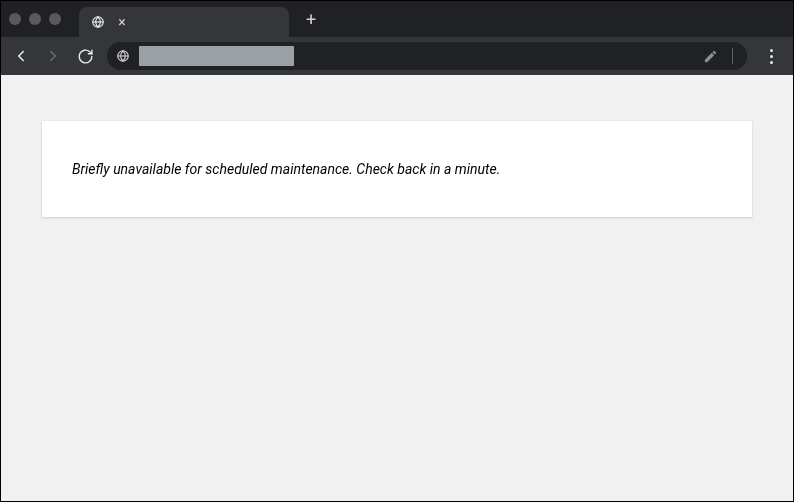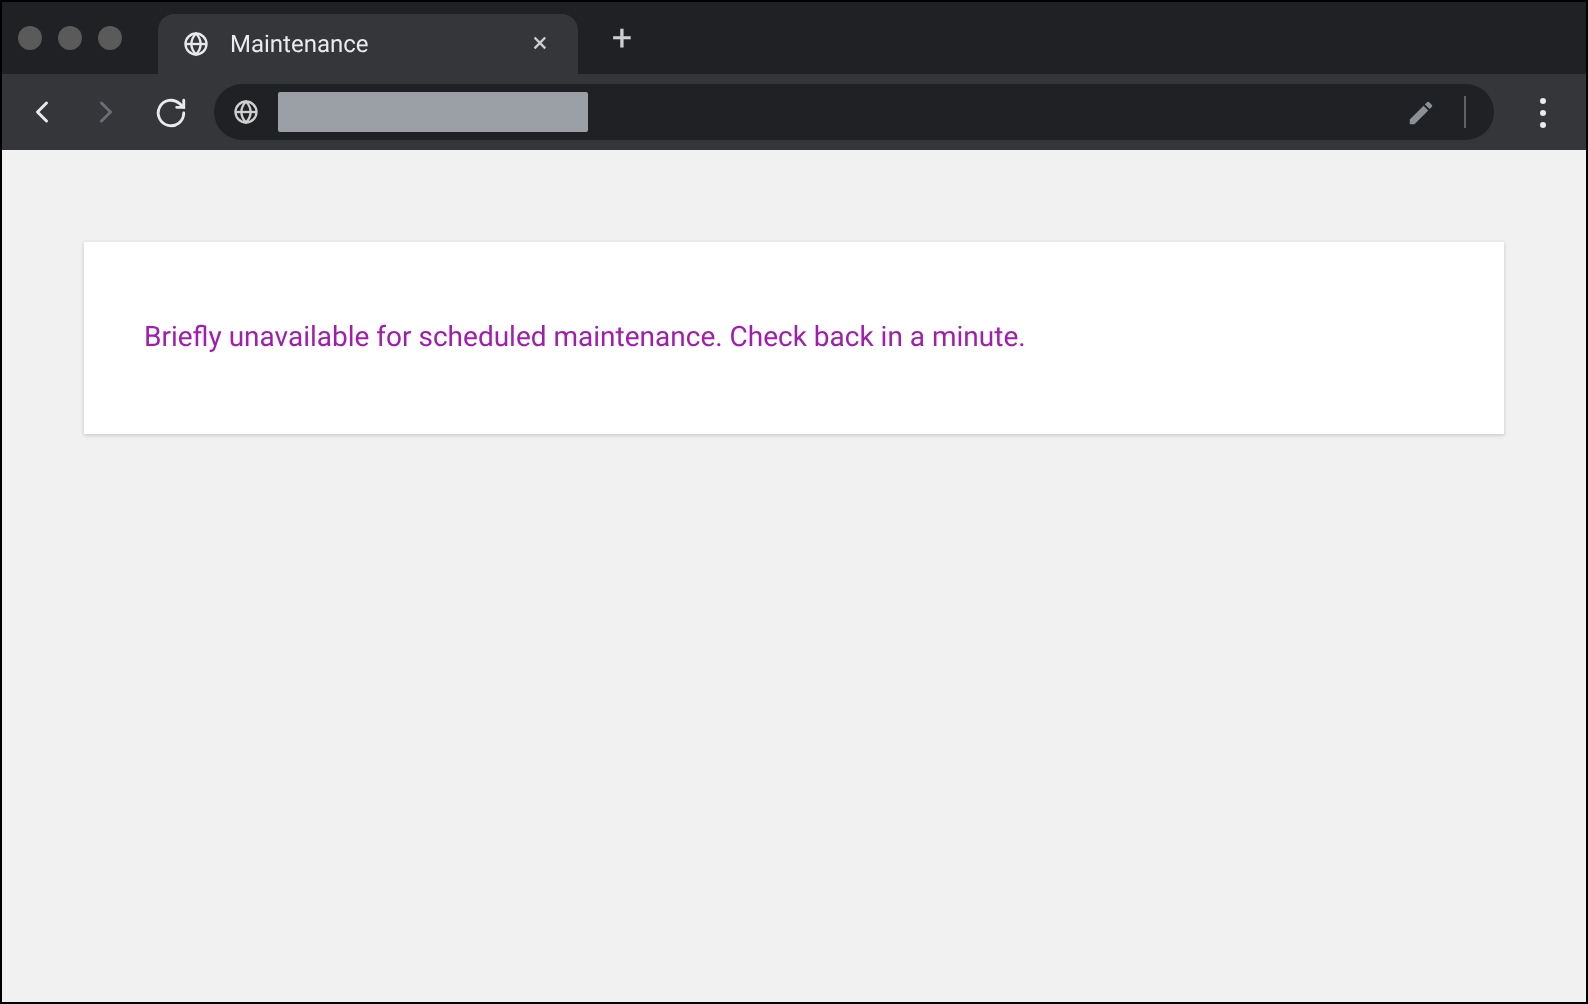--- a/index.html
+++ b/index.html
@@ -100,21 +100,22 @@
       position: absolute;
       left: 41px;
       top: 46px;
       width: 710px;
       background: #ffffff;
       box-shadow: 0 1px 2px rgba(0,0,0,0.12), 0 0 0 1px rgba(0,0,0,0.02);
       padding: 40px 30px;
     }
     .card p {
       font-size: 14px;
-      color: #a21caf;
+      color: #000000;
+      font-style: italic;
     }
     svg { display: block; }
   </style>
 </head>
 <body>
 
 <div class="browser-frame">
 
   <div class="tab-bar">
     <div class="window-controls">
@@ -123,21 +124,20 @@
       <span class="win-dot"></span>
     </div>
     <div class="tab">
       <span class="globe-icon">
         <svg viewBox="0 0 24 24" width="14" height="14" fill="none" stroke="#e8eaed" stroke-width="2">
           <circle cx="12" cy="12" r="9"></circle>
           <path d="M3 12h18"></path>
           <path d="M12 3c2.5 2.7 4 6 4 9s-1.5 6.3-4 9c-2.5-2.7-4-6-4-9s1.5-6.3 4-9z"></path>
         </svg>
       </span>
-      <span class="title">Maintenance</span>
       <span class="close">×</span>
     </div>
     <span class="new-tab">+</span>
   </div>
 
   <div class="toolbar">
     <span class="nav-btn">
       <svg viewBox="0 0 24 24" width="18" height="18" fill="none" stroke="#e8eaed" stroke-width="2" stroke-linecap="round" stroke-linejoin="round">
         <polyline points="15 18 9 12 15 6"></polyline>
       </svg>

